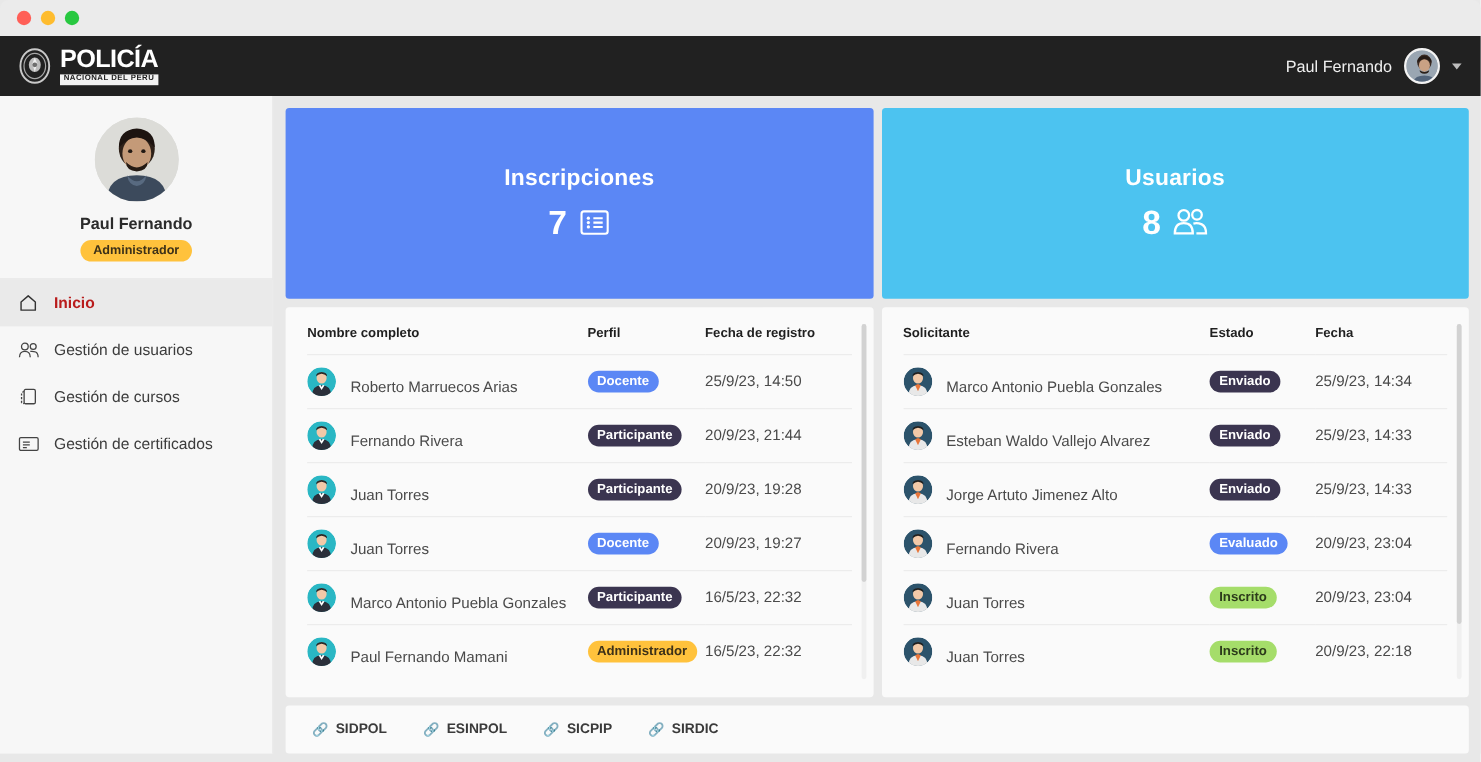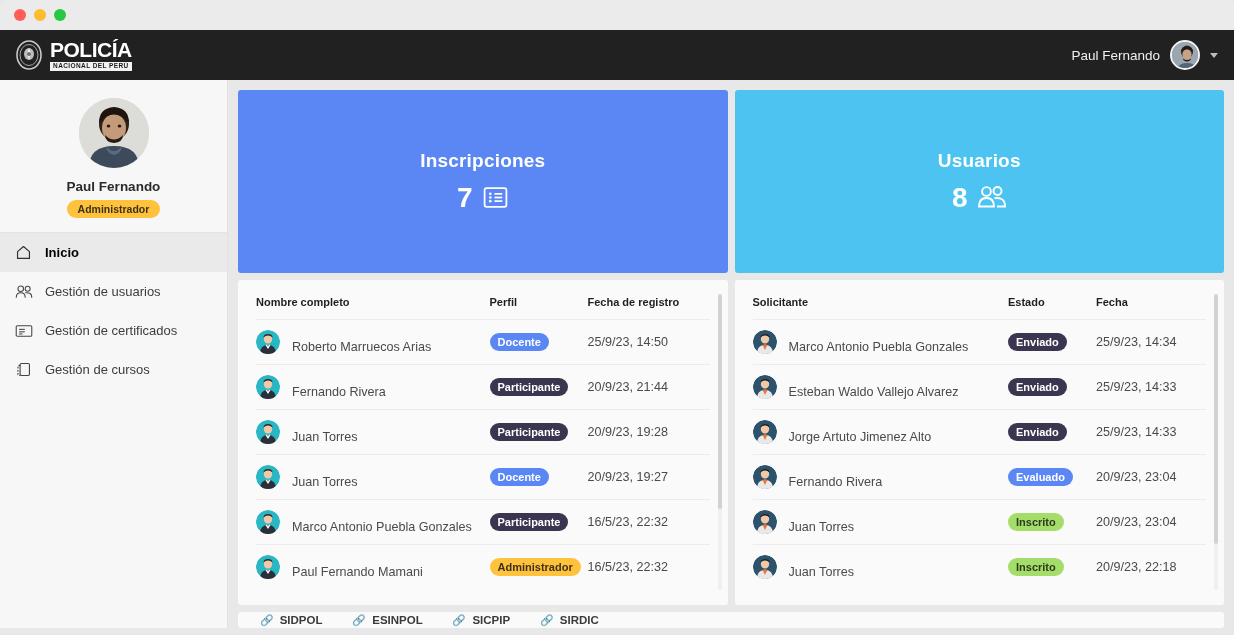--- a/index.html
+++ b/index.html
@@ -97,36 +97,36 @@
     font-size: 10.5px; font-weight: bold;
     padding: 3px 11px; border-radius: 10px;
   }
   .nav { padding-top: 0; }
   .nav-item {
     display: flex; align-items: center; gap: 12px;
     padding: 10px 0 10px 14px;
     font-size: 13px; color: #3c3c3c;
     cursor: pointer;
   }
-  .nav-item.active { background: #eaeaea; font-weight: bold; color: #000000; }
+  .nav-item.active { background: #eaeaea; font-weight: bold; color: #b91c1c; }
   .nav-icon {
     width: 19px; height: 19px;
     display: flex; align-items: center; justify-content: center;
     flex-shrink: 0;
   }
 
   
   .main {
     flex: 1; background: #e8e8e8;
     padding: 10px 10px 0 10px;
     display: flex; flex-direction: column;
   }
   .cards { display: flex; gap: 7px; }
   .card {
-    flex: 1; height: 183px; border-radius: 3px;
+    flex: 1; height: 159px; border-radius: 3px;
     display: flex; flex-direction: column;
     align-items: center; justify-content: center;
     color: #ffffff;
   }
   .card-title { font-size: 19px; font-weight: bold; letter-spacing: 0.2px; }
   .card-row {
     display: flex; align-items: center; gap: 9px;
     margin-top: 10px;
   }
   .card-num { font-size: 28px; font-weight: bold; }
@@ -275,38 +275,38 @@
               <circle cx="15.5" cy="6" r="3"></circle>
               <path d="M1.5 17 Q1.5 11 7 11 Q12.5 11 12.5 17"></path>
               <path d="M12.5 11 Q15.5 10.6 18 11.6 Q20.5 12.8 20.5 17"></path>
             </svg>
           </span>
           <span>Gestión de usuarios</span>
         </div>
 
         <div class="nav-item">
           <span class="nav-icon">
+            <svg width="17" height="17" viewBox="0 0 20 20" fill="none" stroke="#444" stroke-width="1.3">
+              <rect x="6" y="3" width="11" height="14" rx="1.5"></rect>
+              <path d="M6 5 L3.5 6 L3.5 16 L6 17" stroke-dasharray="2 1.6"></path>
+            </svg>
+          </span>
+          <span>Gestión de cursos</span>
+        </div>
+
+        <div class="nav-item">
+          <span class="nav-icon">
             <svg width="18" height="16" viewBox="0 0 22 18" fill="none" stroke="#444" stroke-width="1.3">
               <rect x="1.5" y="2.5" width="19" height="13" rx="1.4"></rect>
               <line x1="5" y1="7" x2="12" y2="7"></line>
               <line x1="5" y1="10" x2="12" y2="10"></line>
               <line x1="5" y1="12.6" x2="9" y2="12.6"></line>
             </svg>
           </span>
           <span>Gestión de certificados</span>
-        </div>
-
-        <div class="nav-item">
-          <span class="nav-icon">
-            <svg width="17" height="17" viewBox="0 0 20 20" fill="none" stroke="#444" stroke-width="1.3">
-              <rect x="6" y="3" width="11" height="14" rx="1.5"></rect>
-              <path d="M6 5 L3.5 6 L3.5 16 L6 17" stroke-dasharray="2 1.6"></path>
-            </svg>
-          </span>
-          <span>Gestión de cursos</span>
         </div>
 
       </div>
     </div>
 
     <div class="main">
 
       <div class="cards">
 
         <div class="card" style="background:#5b87f5">

